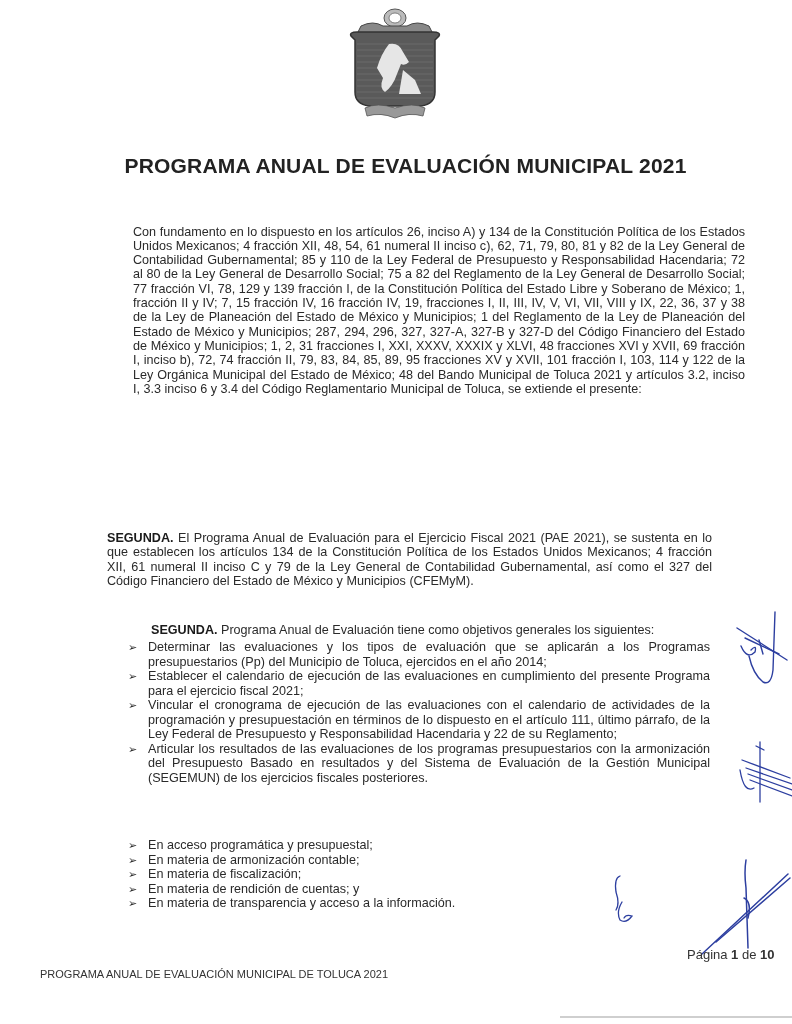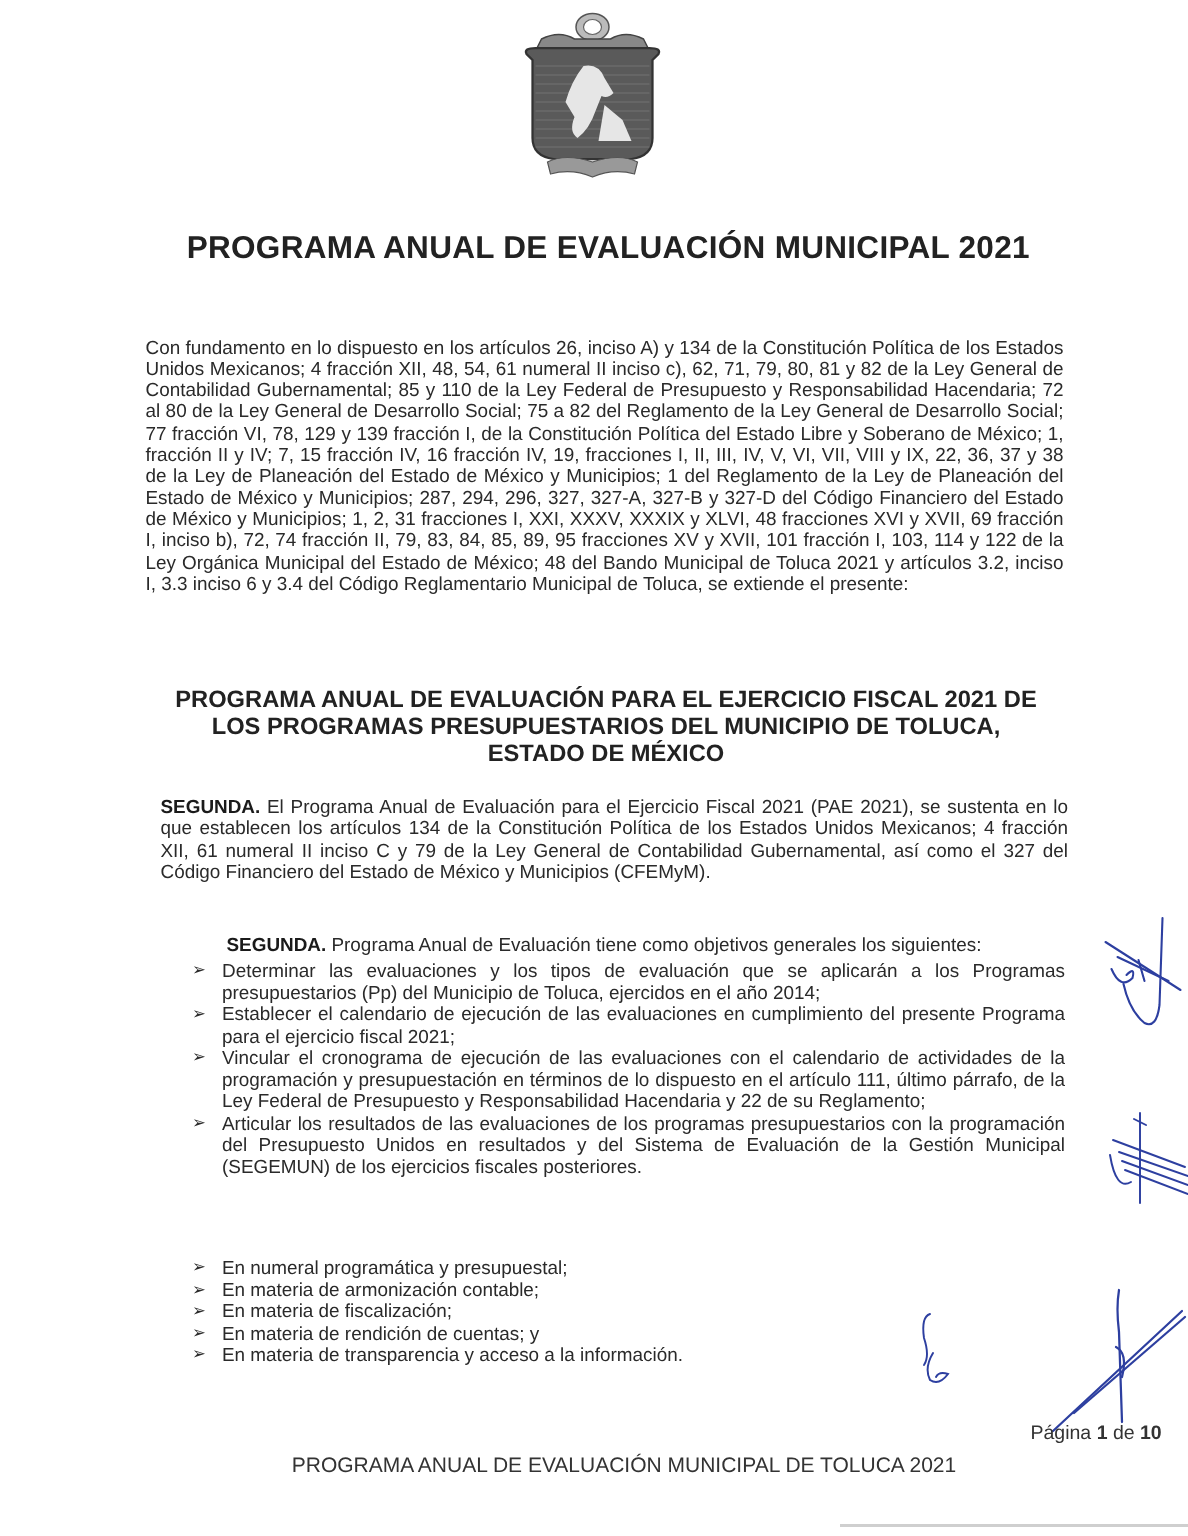--- a/index.html
+++ b/index.html
@@ -4,37 +4,37 @@
 <style>
   html, body { margin:0; padding:0; }
   body { width:792px; height:1024px; background:#ffffff; position:relative; overflow:hidden;
          font-family:"Liberation Sans", sans-serif; color:#1a1a1a; }
   .page { position:absolute; inset:0; }
   .crest { position:absolute; left:343px; top:8px; width:104px; height:112px; }
   .title { position:absolute; left:0; right:0; top:140px; text-align:center; font-weight:bold;
            font-size:21px; color:#222; letter-spacing:0.2px; padding-left:19px; }
   .para { position:absolute; left:97px; width:612px; font-size:12.6px; line-height:14.3px;
           text-align:justify; color:#2a2a2a; }
-  .intro { top:212px; }
+  .intro { top:212px;margin-left:36px; }
   .subtitle { position:absolute; left:110px; width:588px; top:445px; text-align:center;
               font-weight:bold; font-size:15.8px; line-height:18px; color:#222; }
   .clause { position:absolute; left:107px; width:605px; font-size:12.6px; line-height:14.6px;
             text-align:justify; color:#2a2a2a; }
   .clause b { color:#1a1a1a; }
   .primera { top:518px; }
   .segunda { top:610px;margin-left:44px; }
   .tercera { top:808px; }
   .list { position:absolute; left:130px; width:580px; margin:0; padding:0; list-style:none;
           font-size:12.6px; line-height:14.5px; color:#2a2a2a; }
   .list li { position:relative; padding-left:18px; text-align:justify; }
   .list li .bullet { position:absolute; left:-2px; top:0; font-size:11px; }
   .obj-list { top:640px; }
   .obj-list li { margin-bottom:0px; }
   .obl-list { top:838px; }
-  .footer { position:absolute; left:0; right:0; top:968px; text-align:center; font-size:14px;
+  .footer { position:absolute; left:0; right:0; top:968px; text-align:left; font-size:11px;
             color:#333; padding-left:40px; }
   .pager { position:absolute; left:648px; top:947px; font-size:13px; color:#333;margin-left:39px; }
   .pager b { font-weight:bold; }
   .scanline { position:absolute; left:560px; top:1016px; width:232px; height:2px; background:#cfcfcf; }
   .sig { position:absolute; }
 </style>
 </head>
 <body>
 
 <div class="page">
@@ -58,40 +58,39 @@
     </g>
     <path d="M46 36 Q56 34 60 44 L66 54 Q62 58 58 56 L54 66 Q50 78 42 84 Q36 80 40 70 L34 60 Q38 46 46 36 Z" fill="#e6e6e6"></path>
     <path d="M60 62 L72 72 L78 86 L56 86 Z" fill="#e6e6e6"></path>
     <path d="M22 100 Q34 94 52 100 Q70 94 82 100 L80 108 Q66 104 52 110 Q38 104 24 108 Z" fill="#999" stroke="#555" stroke-width="0.8"></path>
   </svg>
 
   <h1 class="title">PROGRAMA ANUAL DE EVALUACIÓN MUNICIPAL 2021</h1>
 
   <p class="para intro">Con fundamento en lo dispuesto en los artículos 26, inciso A) y 134 de la Constitución Política de los Estados Unidos Mexicanos; 4 fracción XII, 48, 54, 61 numeral II inciso c), 62, 71, 79, 80, 81 y 82 de la Ley General de Contabilidad Gubernamental; 85 y 110 de la Ley Federal de Presupuesto y Responsabilidad Hacendaria; 72 al 80 de la Ley General de Desarrollo Social; 75 a 82 del Reglamento de la Ley General de Desarrollo Social; 77 fracción VI, 78, 129 y 139 fracción I, de la Constitución Política del Estado Libre y Soberano de México; 1, fracción II y IV; 7, 15 fracción IV, 16 fracción IV, 19, fracciones I, II, III, IV, V, VI, VII, VIII y IX, 22, 36, 37 y 38 de la Ley de Planeación del Estado de México y Municipios; 1 del Reglamento de la Ley de Planeación del Estado de México y Municipios; 287, 294, 296, 327, 327-A, 327-B y 327-D del Código Financiero del Estado de México y Municipios; 1, 2, 31 fracciones I, XXI, XXXV, XXXIX y XLVI, 48 fracciones XVI y XVII, 69 fracción I, inciso b), 72, 74 fracción II, 79, 83, 84, 85, 89, 95 fracciones XV y XVII, 101 fracción I, 103, 114 y 122 de la Ley Orgánica Municipal del Estado de México; 48 del Bando Municipal de Toluca 2021 y artículos 3.2, inciso I, 3.3 inciso 6 y 3.4 del Código Reglamentario Municipal de Toluca, se extiende el presente:</p>
 
-  <h2 class="subtitle">PROGRAMA ANUAL DE EVALUACIÓN PARA EL EJERCICIO FISCAL 2021 DE LOS PROGRAMAS PRESUPUESTARIOS DEL MUNICIPIO DE TOLUCA, ESTADO DE MÉXICO</h2>
 
   <p class="clause primera">
     <b>SEGUNDA.</b><span> El Programa Anual de Evaluación para el Ejercicio Fiscal 2021 (PAE 2021), se sustenta en lo que establecen los artículos 134 de la Constitución Política de los Estados Unidos Mexicanos; 4 fracción XII, 61 numeral II inciso C y 79 de la Ley General de Contabilidad Gubernamental, así como el 327 del Código Financiero del Estado de México y Municipios (CFEMyM).</span>
   </p>
 
   <p class="clause segunda">
     <b>SEGUNDA.</b><span> Programa Anual de Evaluación tiene como objetivos generales los siguientes:</span>
   </p>
 
   <ul class="list obj-list">
     <li><span class="bullet">➢</span><span>Determinar las evaluaciones y los tipos de evaluación que se aplicarán a los Programas presupuestarios (Pp) del Municipio de Toluca, ejercidos en el año 2014;</span></li>
     <li><span class="bullet">➢</span><span>Establecer el calendario de ejecución de las evaluaciones en cumplimiento del presente Programa para el ejercicio fiscal 2021;</span></li>
     <li><span class="bullet">➢</span><span>Vincular el cronograma de ejecución de las evaluaciones con el calendario de actividades de la programación y presupuestación en términos de lo dispuesto en el artículo 111, último párrafo, de la Ley Federal de Presupuesto y Responsabilidad Hacendaria y 22 de su Reglamento;</span></li>
-    <li><span class="bullet">➢</span><span>Articular los resultados de las evaluaciones de los programas presupuestarios con la programación del Presupuesto Unidos en resultados y del Sistema de Evaluación de la Gestión Municipal (SEGEMUN) de los ejercicios fiscales posteriores.</span></li>
+    <li><span class="bullet">➢</span><span>Articular los resultados de las evaluaciones de los programas presupuestarios con la armonización del Presupuesto Basado en resultados y del Sistema de Evaluación de la Gestión Municipal (SEGEMUN) de los ejercicios fiscales posteriores.</span></li>
   </ul>
 
 
   <ul class="list obl-list">
-    <li><span class="bullet">➢</span><span>En numeral programática y presupuestal;</span></li>
+    <li><span class="bullet">➢</span><span>En acceso programática y presupuestal;</span></li>
     <li><span class="bullet">➢</span><span>En materia de armonización contable;</span></li>
     <li><span class="bullet">➢</span><span>En materia de fiscalización;</span></li>
     <li><span class="bullet">➢</span><span>En materia de rendición de cuentas; y</span></li>
     <li><span class="bullet">➢</span><span>En materia de transparencia y acceso a la información.</span></li>
   </ul>
 
   <svg class="sig" style="left:735px;top:610px;width:57px;height:80px" viewBox="0 0 57 80">
     <g fill="none" stroke="#2d3fa0" stroke-width="1.4" stroke-linecap="round">
       <path d="M40 2 L38 60 Q36 76 28 72 Q18 64 14 46"></path>
       <path d="M2 18 L52 50"></path>

